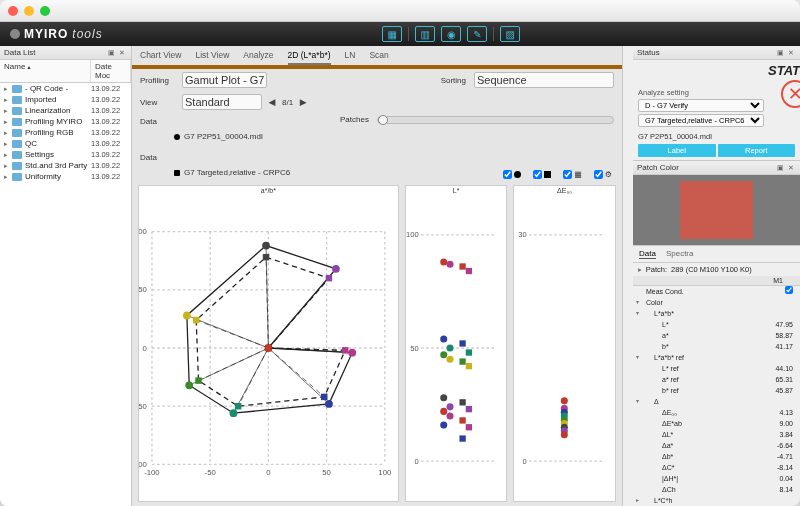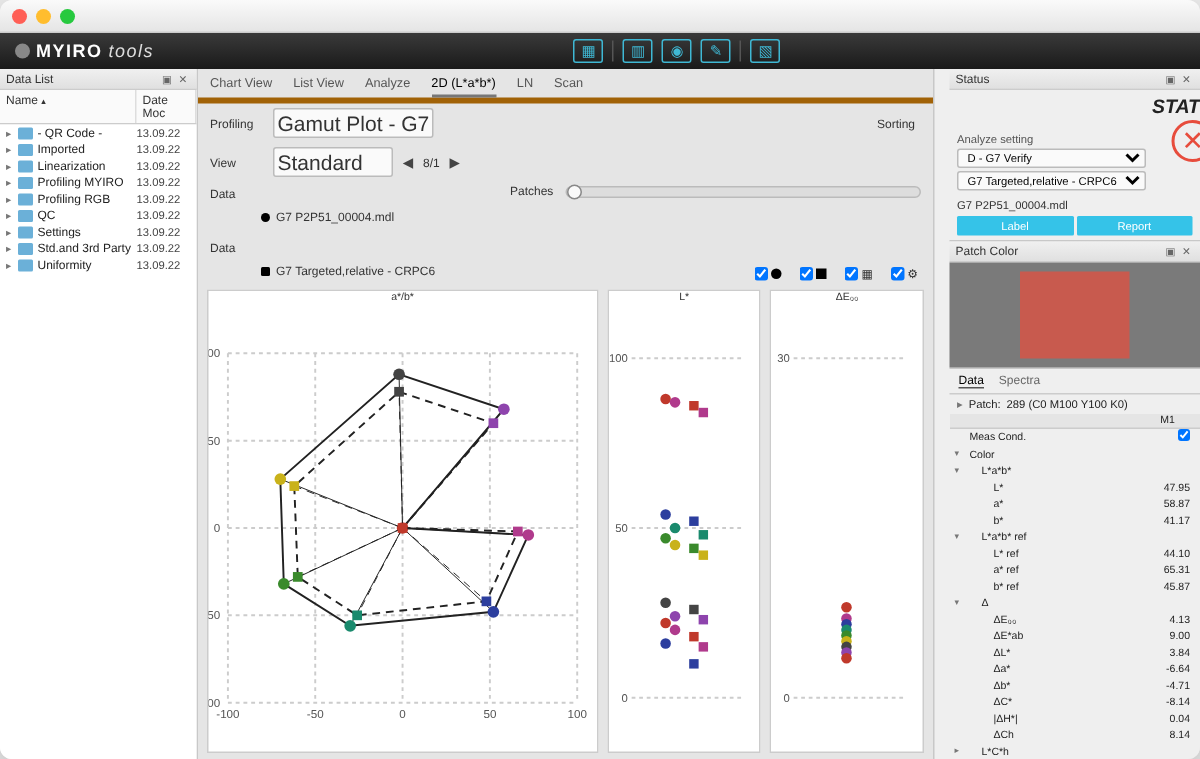--- a/index.html
+++ b/index.html
@@ -39,21 +39,21 @@
 .sidebar li .dt { width:36px; color:#444; font-size:7.5px;}
 
 
 .middle { flex: 1; display: flex; flex-direction: column; background: #e5e5e5; min-width: 0; }
 .tabs { display: flex; gap: 14px; padding: 4px 8px 0 8px; font-size: 8.5px; color:#555; border-bottom: 4px solid #a16207; }
 .tabs .tab { padding-bottom: 3px; cursor:pointer;}
 .tabs .tab.active { color:#000; border-bottom: 2px solid #777; font-weight:500;}
 
 .ctrlrow { display:flex; align-items:center; gap:4px; padding: 3px 8px; font-size: 8px; color:#333;}
 .ctrlrow label { width:38px;}
-.ctrlrow select, .ctrlrow .sel { font-size:14px; padding:1px 2px; border:1px solid #bbb; background:#fafafa; border-radius:2px; min-width:80px;}
+.ctrlrow select, .ctrlrow .sel { font-size:11px; padding:1px 2px; border:1px solid #bbb; background:#fafafa; border-radius:2px; min-width:80px;}
 .ctrlrow .arrow { width:12px; height:12px; display:flex; align-items:center; justify-content:center; font-size:9px; cursor:pointer; color:#444;}
 
 .datarow { display:flex; flex-direction:column; padding: 4px 8px; font-size:8px; color:#333; gap:6px;}
 .datarow .lbl { width:30px;}
 .legend-item { display:flex; align-items:center; gap:4px; margin-left:34px;}
 .legend-item .sw { width:6px; height:6px; border-radius:50%; background:#000;}
 .legend-item .sw.sq { border-radius:1px;}
 
 .patchrow { display:flex; align-items:center; gap:8px; padding: 2px 8px; font-size:8px; color:#333;}
 .patchrow .slider { flex:1; height:8px; background:#ddd; border-radius:4px; border:1px solid #bbb; position:relative;}
@@ -208,20 +208,21 @@
           <div class="tab active">2D (L*a*b*)</div>
           <div class="tab">LN</div>
           <div class="tab">Scan</div>
         </div>
 
       <div class="ctrlrow">
         <label>Profiling</label>
         <div class="sel">Gamut Plot - G7</div>
         <div style="flex:1"></div>
         <label style="width:auto; margin-right:4px">Sorting</label>
+        <div class="sel" style="min-width:140px">Sequence</div>
       </div>
 
       <div class="ctrlrow">
         <label>View</label>
         <div class="sel">Standard</div>
         <div class="arrow">◀</div>
         <span>8/1</span>
         <div class="arrow">▶</div>
       </div>
 

